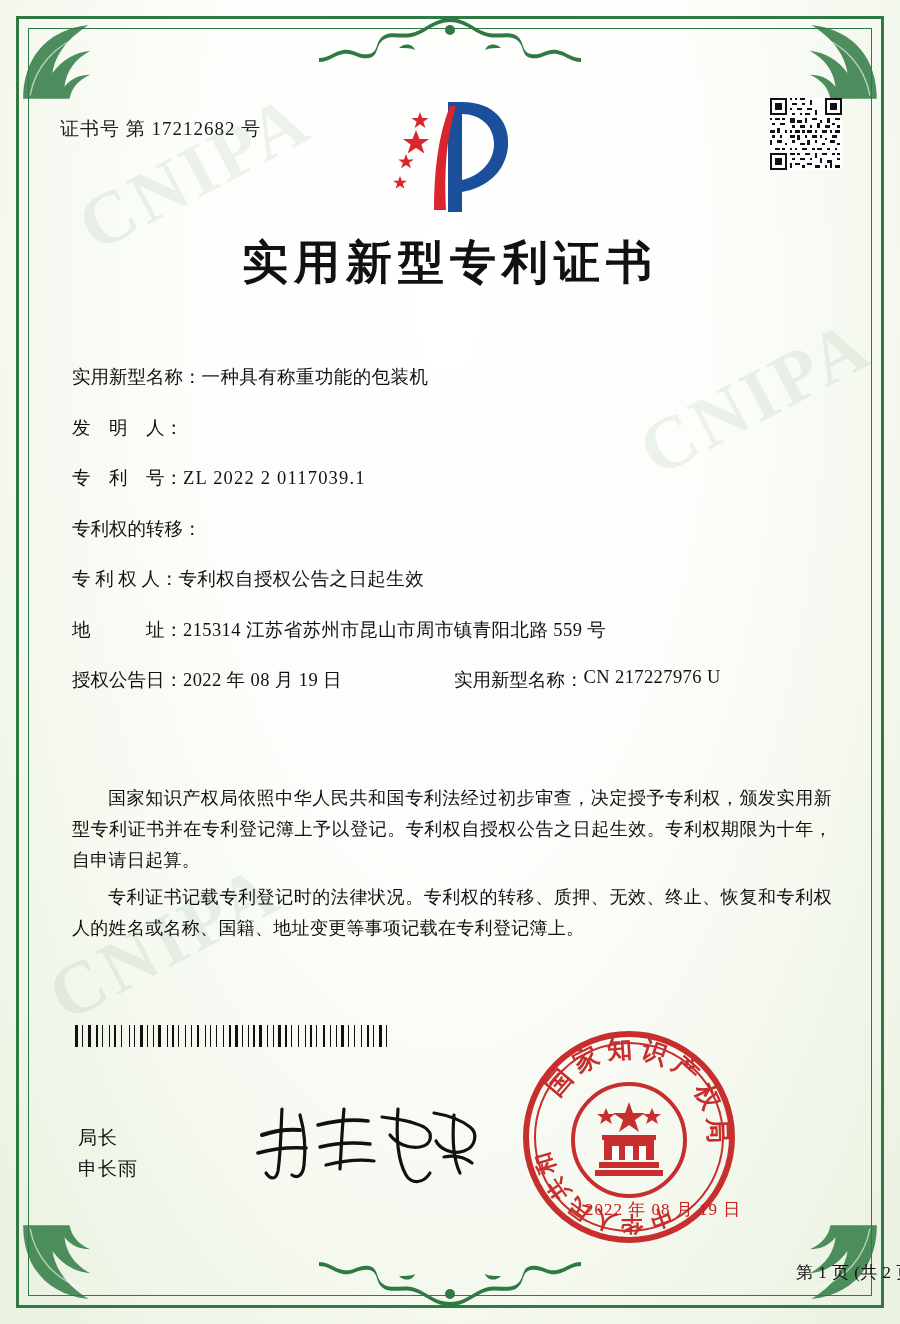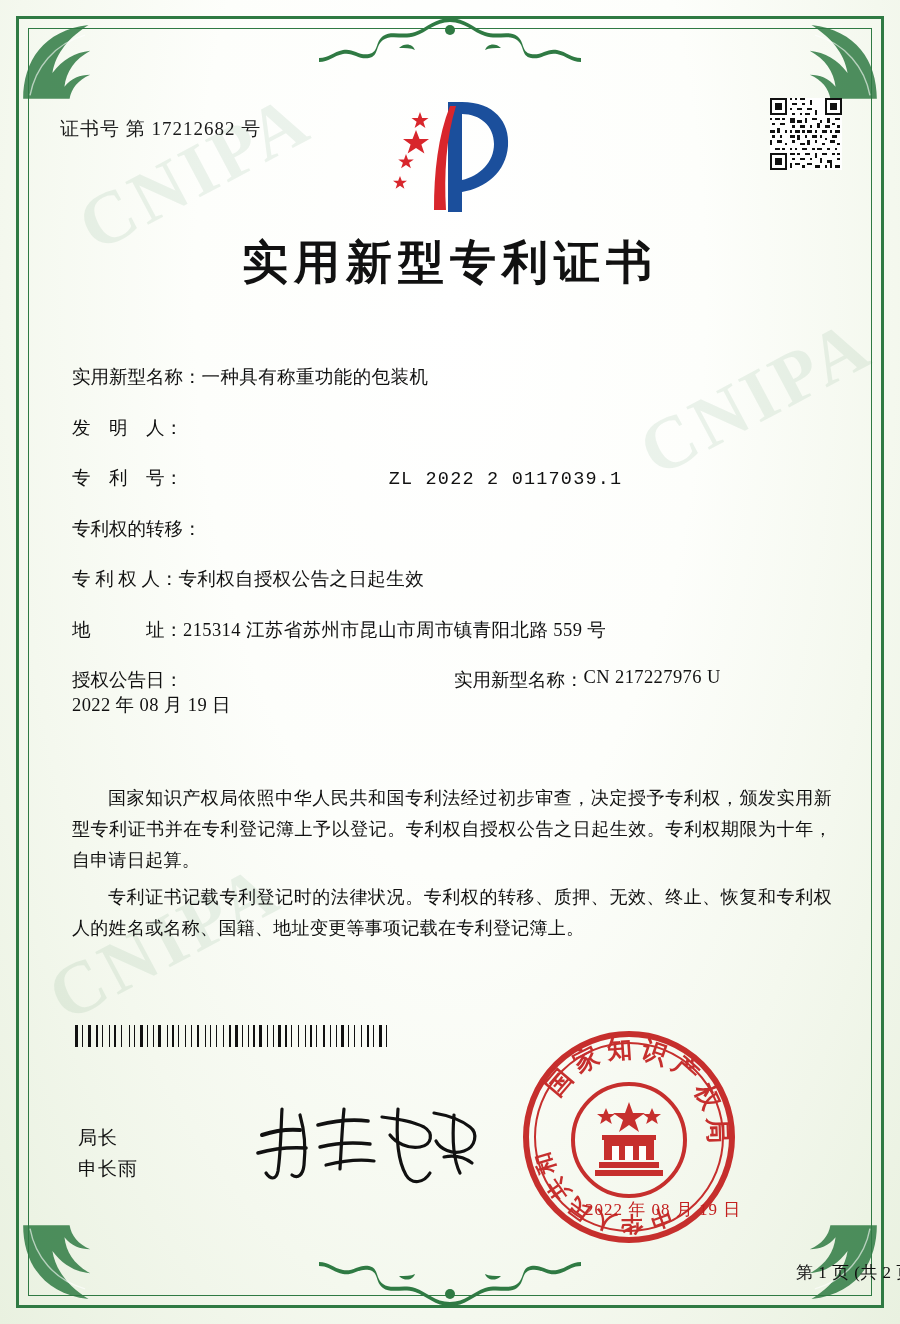--- a/index.html
+++ b/index.html
@@ -141,31 +141,30 @@
     flex: 0 0 auto;
     letter-spacing: 0px;
     white-space: nowrap;
   }
   .f-value {
     flex: 1 1 auto;
     white-space: nowrap;
     letter-spacing: 0.4px;
   }
   .f-value.mono {
-    font-family: Liberation Mono, monospace;
+    font-family: Liberation Serif, serif;
     letter-spacing: 1.2px;
-    text-align: center;
   }
   .dual {
     display: flex;
     align-items: baseline;
     font-size: 18.5px;
     color: #111;
   }
-  .dual .left { width: 382px; display: flex; flex-direction: column; }
+  .dual .left { width: 382px; display: flex; }
   .dual .right { display: flex; }
 
   
   .paras {
     position: absolute;
     left: 72px;
     top: 783px;
     width: 760px;
   }
   .para {

